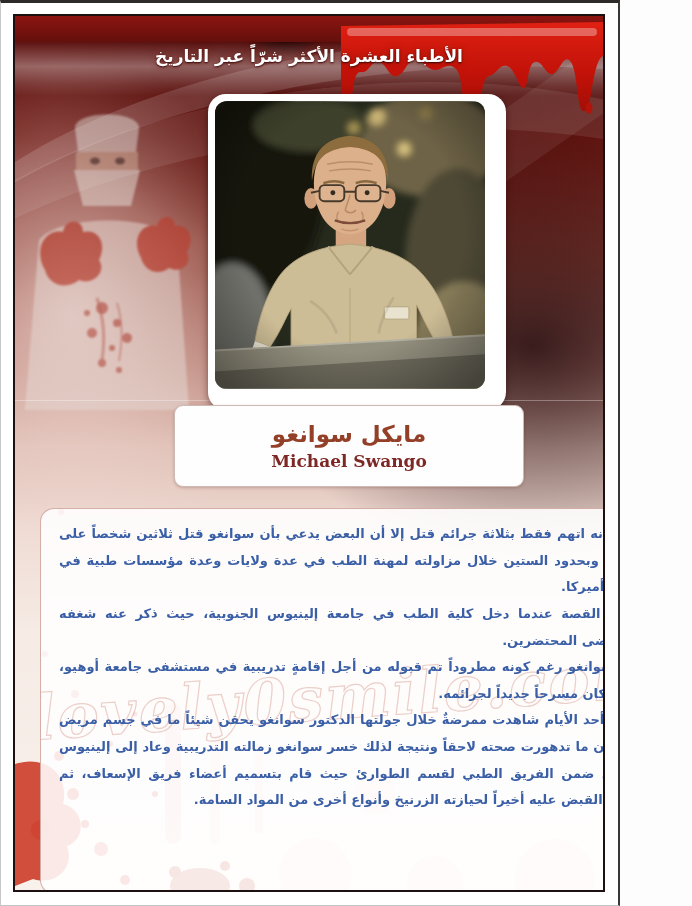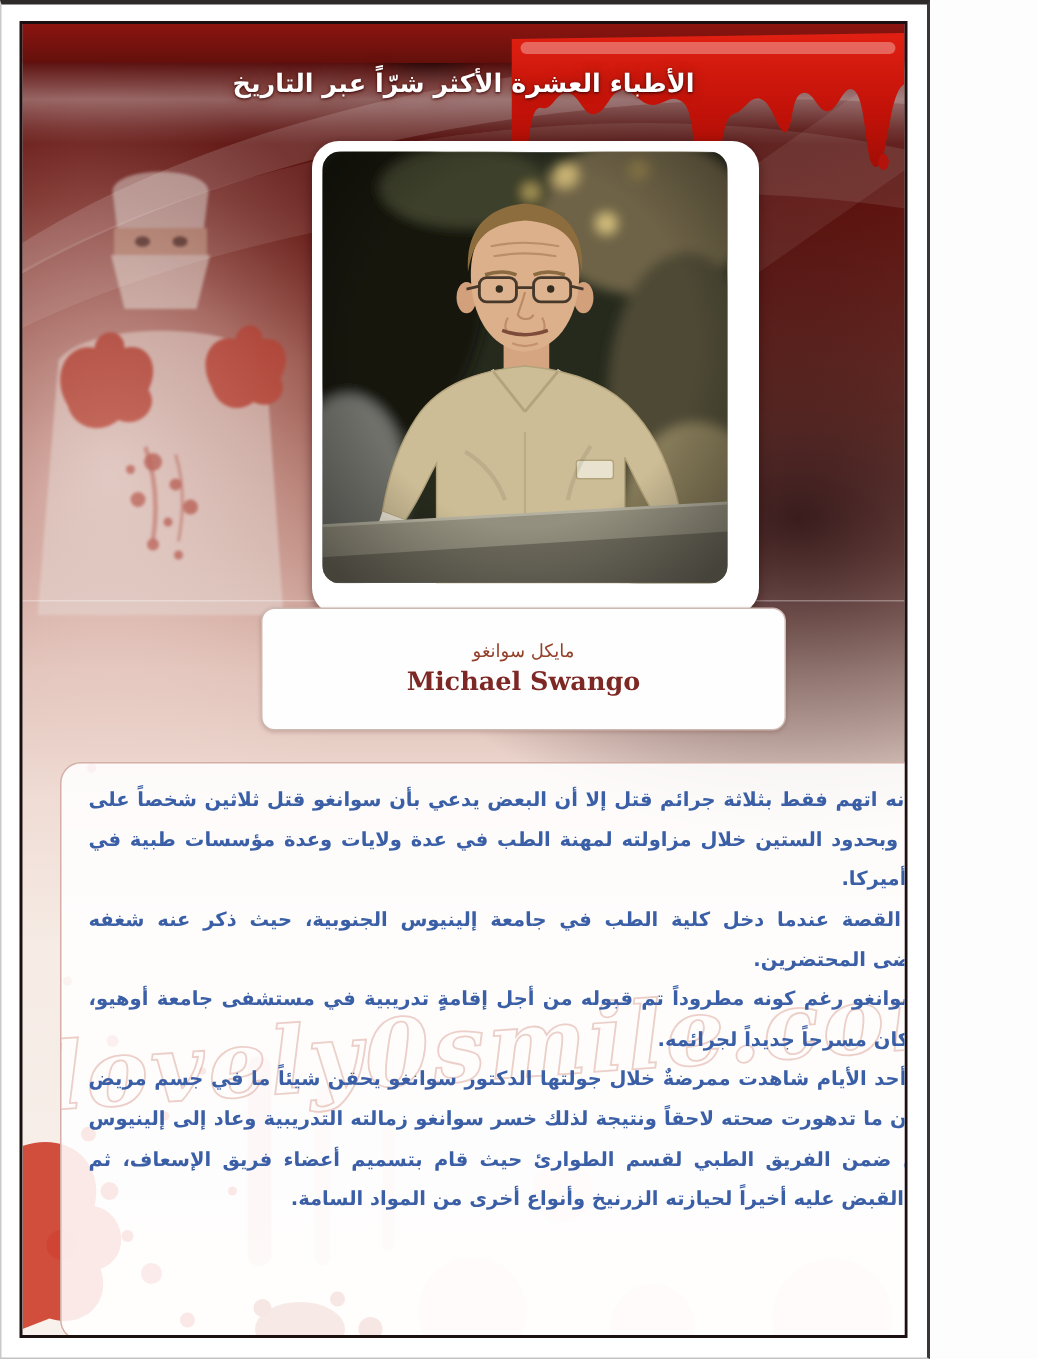--- a/index.html
+++ b/index.html
@@ -32,21 +32,21 @@
   .title{position:absolute;left:0;right:0;top:30px;margin:0;text-align:center;z-index:3;
     direction:rtl;color:#fff;font-size:17px;font-weight:700;
     text-shadow:0 1px 2px rgba(50,0,0,.95),0 0 7px rgba(130,25,12,.7);}
   .photo-frame{position:absolute;left:193px;top:78px;width:284px;height:302px;z-index:3;
     background:#fff;padding:7px;border-radius:18px;box-shadow:0 2px 7px rgba(40,5,5,.5);}
   .photo-frame svg{display:block;border-radius:12px;}
   .name-card{position:absolute;left:159px;top:389px;width:348px;height:80px;z-index:3;
     background:#fefefe;border:1px solid #cdb9b4;border-radius:9px;
     box-shadow:0 1px 3px rgba(90,30,20,.25);display:flex;flex-direction:column;
     align-items:center;justify-content:center;gap:4px;}
-  .name-ar{direction:rtl;color:#944029;font-size:12px;font-weight:400;}
+  .name-ar{direction:rtl;color:#944029;font-size:23px;font-weight:700;}
   .name-en{color:#7d2824;font-size:17px;font-weight:700;font-family:"DejaVu Serif",serif;text-align:center;}
   .article{position:absolute;left:25px;top:492px;width:618px;height:386px;z-index:2;
     box-sizing:border-box;background:rgba(255,255,255,.88);
     border:1px solid rgba(205,160,152,.85);border-radius:14px;
     padding:12px 18px 10px 18px;overflow:hidden;}
   .article p{position:relative;z-index:2;margin:0;direction:rtl;text-align:justify;
     color:#3a5fa6;font-size:13px;font-weight:700;line-height:2.05;}
   .watermark{position:absolute;z-index:1;left:-10px;top:150px;width:660px;
     transform:rotate(-4deg);font-family:"DejaVu Serif",serif;font-style:italic;
     font-weight:700;font-size:62px;letter-spacing:2px;color:transparent;

